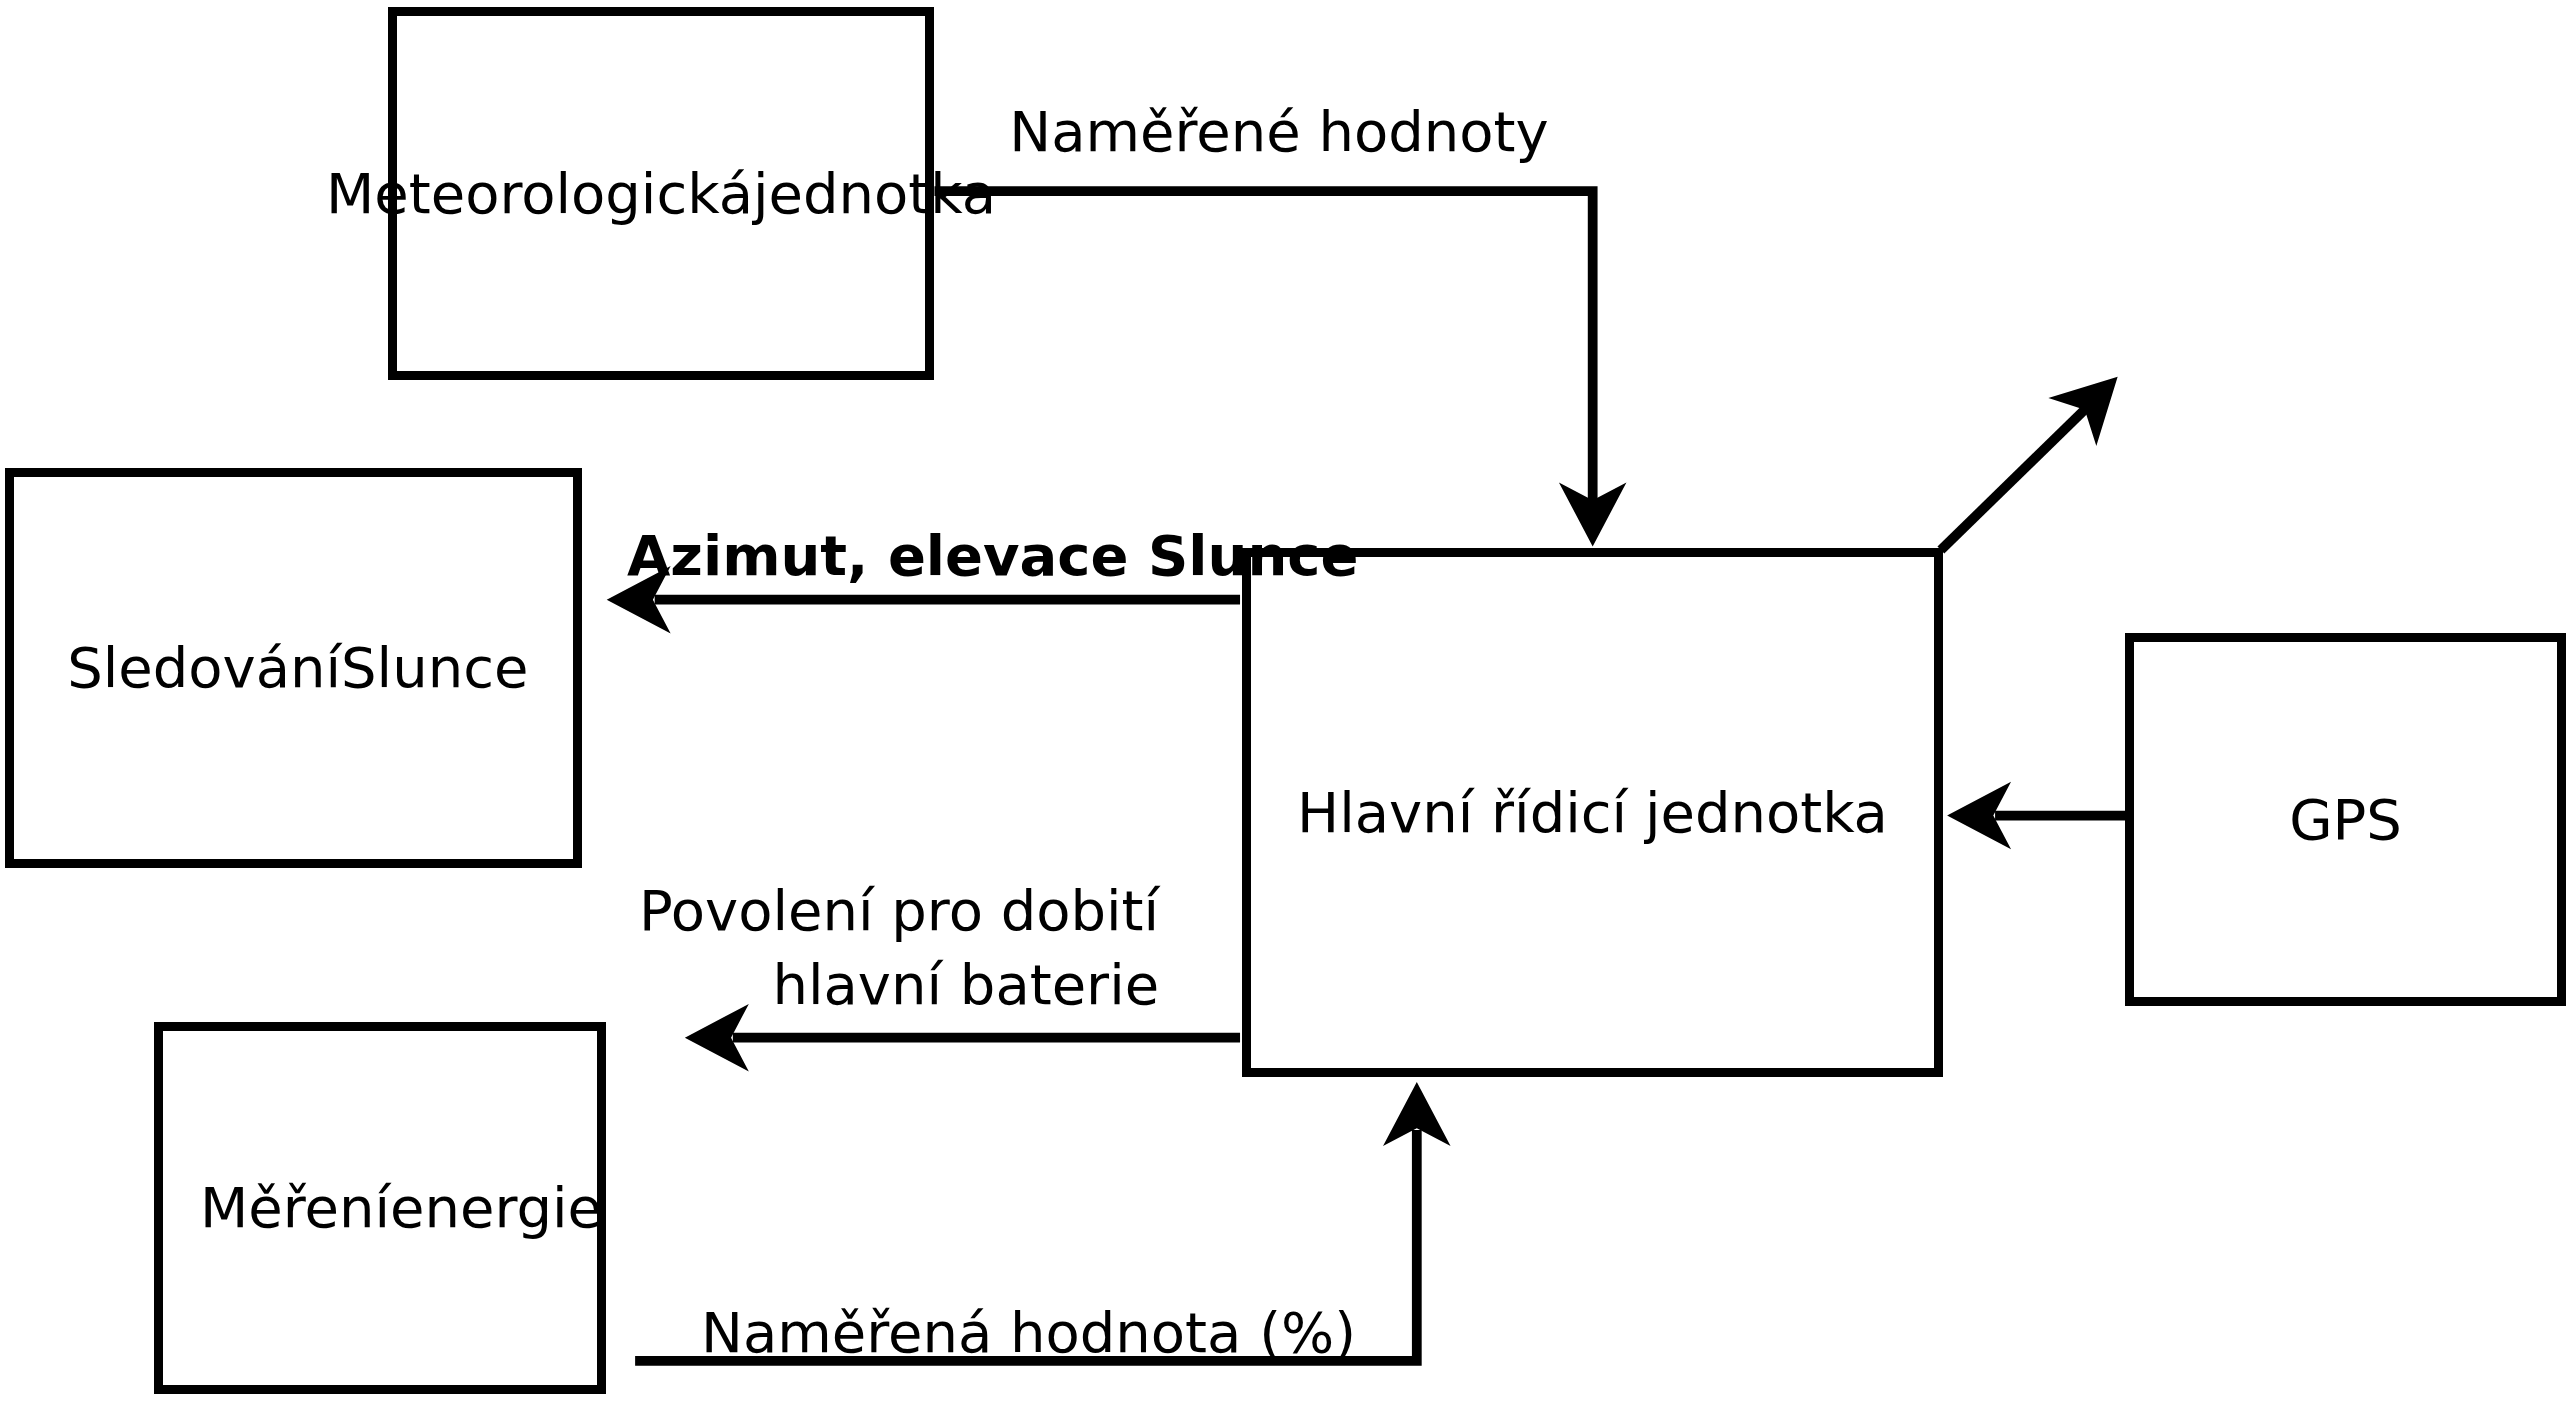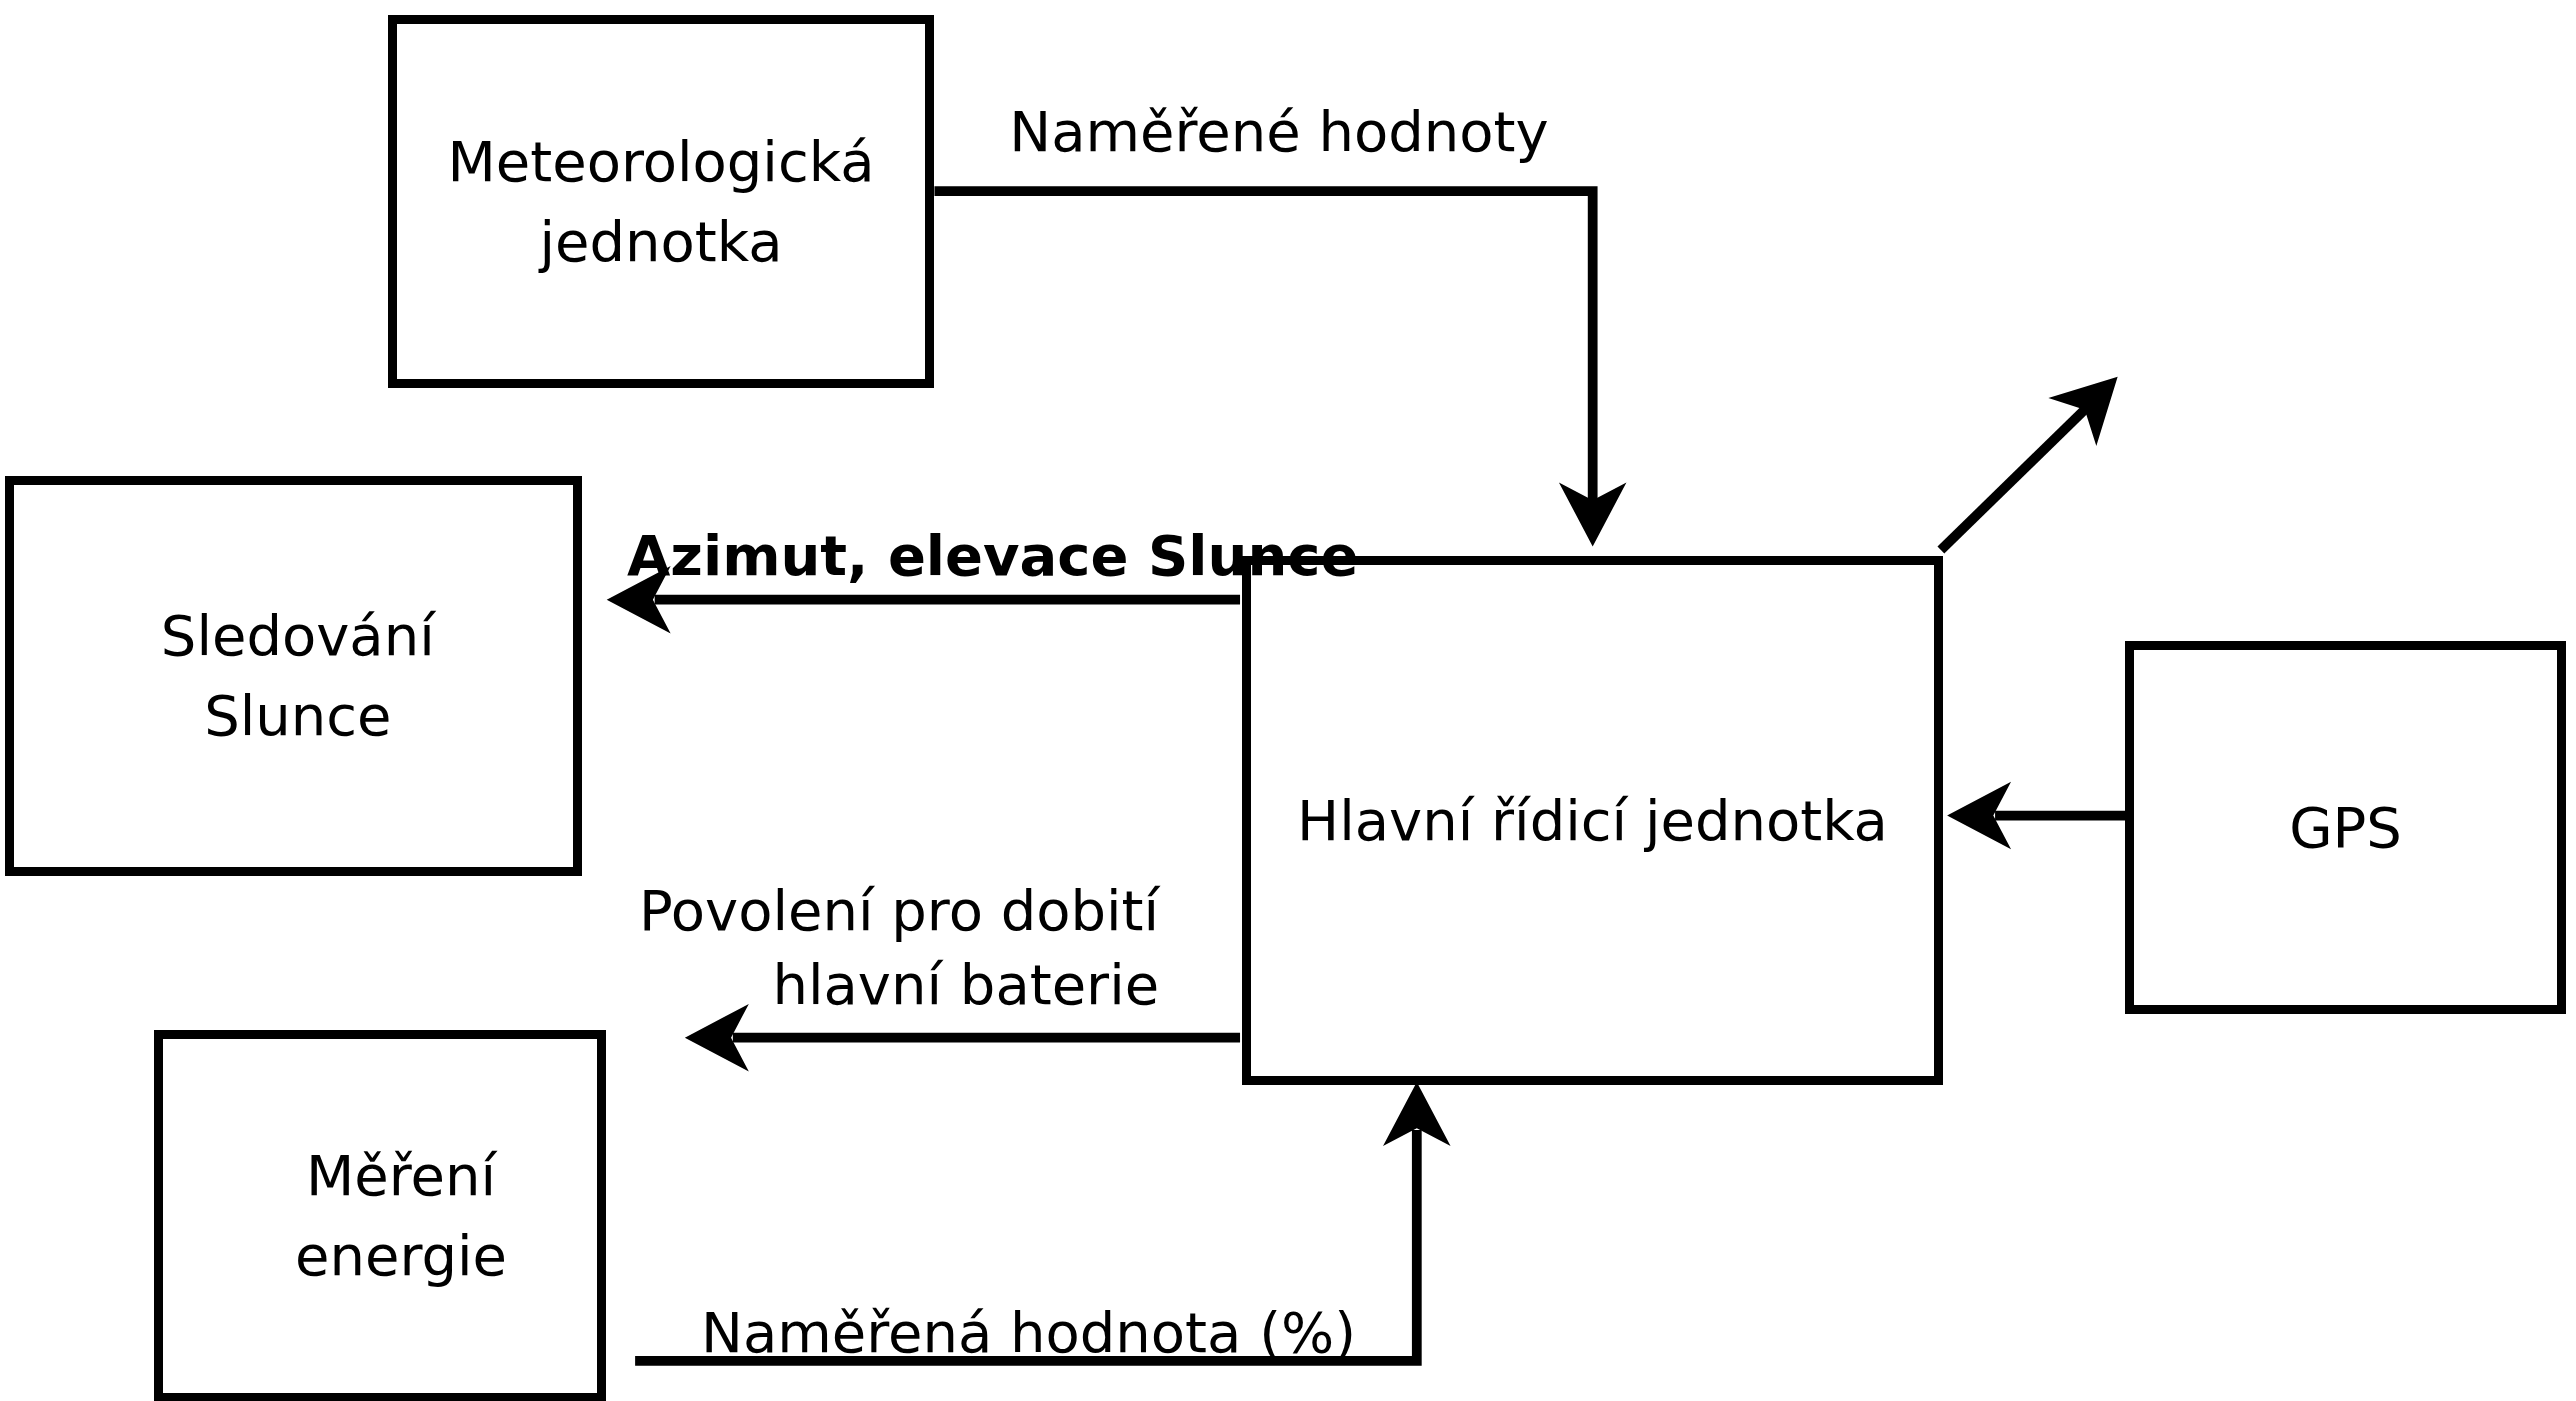--- a/index.html
+++ b/index.html
@@ -5,22 +5,22 @@
   html,body{margin:0;padding:0;background:#ffffff;}
   body{width:2576px;height:1402px;overflow:hidden;}
   .stage{
     position:relative;width:2576px;height:1402px;
     background:#ffffff;color:#000000;
     font-family:"DejaVu Sans",sans-serif;
   }
   .box{
     position:absolute;box-sizing:border-box;
     border:9.8px solid #000;background:#fff;
-    display:flex;flex-direction:column;align-items:center;justify-content:center;
-    text-align:center;font-size:56px;line-height:1.42;margin-top:8px;
+    display:flex;flex-direction:row;align-items:center;justify-content:center;
+    text-align:center;font-size:56px;line-height:1.42;
   }
   .box span{display:block;}
   .edge-label{
     position:absolute;font-size:56px;line-height:1.33;white-space:nowrap;
   }
   .edge-label.centered{text-align:center;margin-top:10px;}
   svg.wires{position:absolute;left:0;top:0;width:2576px;height:1402px;display:block;}
   svg .shaft{stroke:#000;stroke-width:11;fill:none;}
   svg .head{fill:#000;stroke:none;}
 </style>

